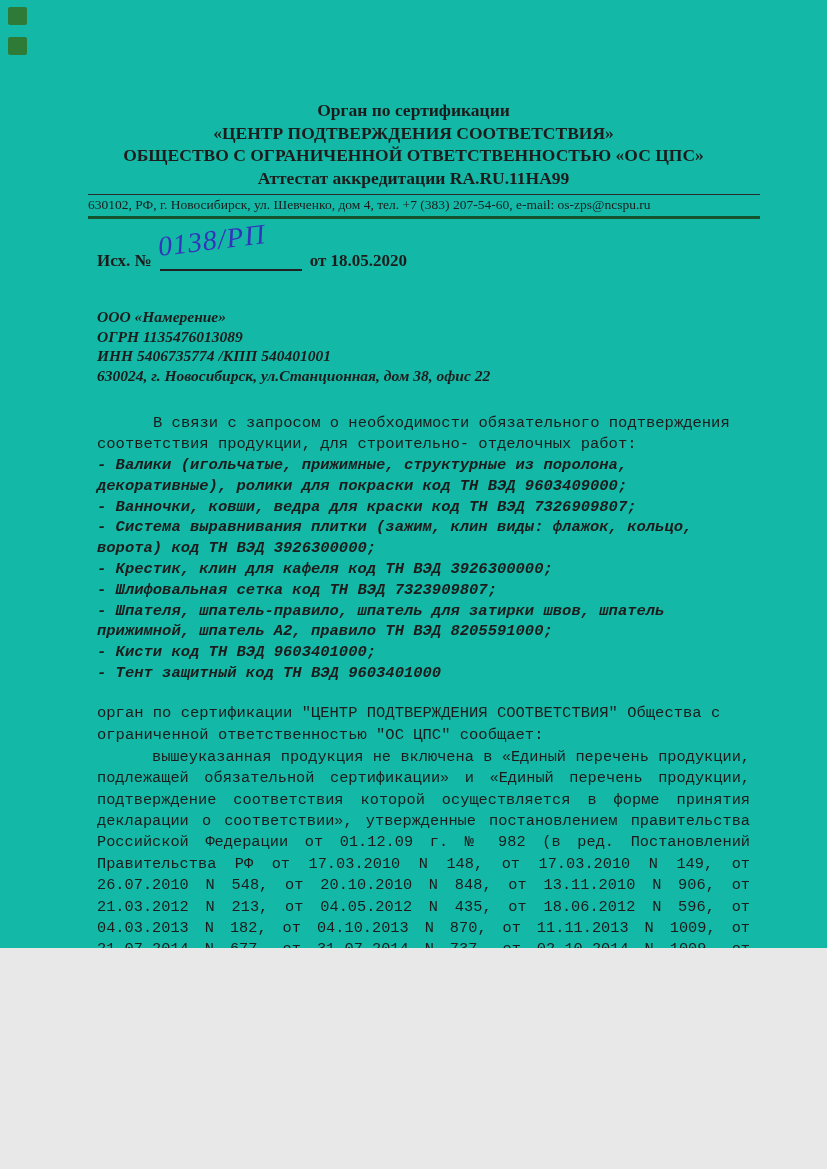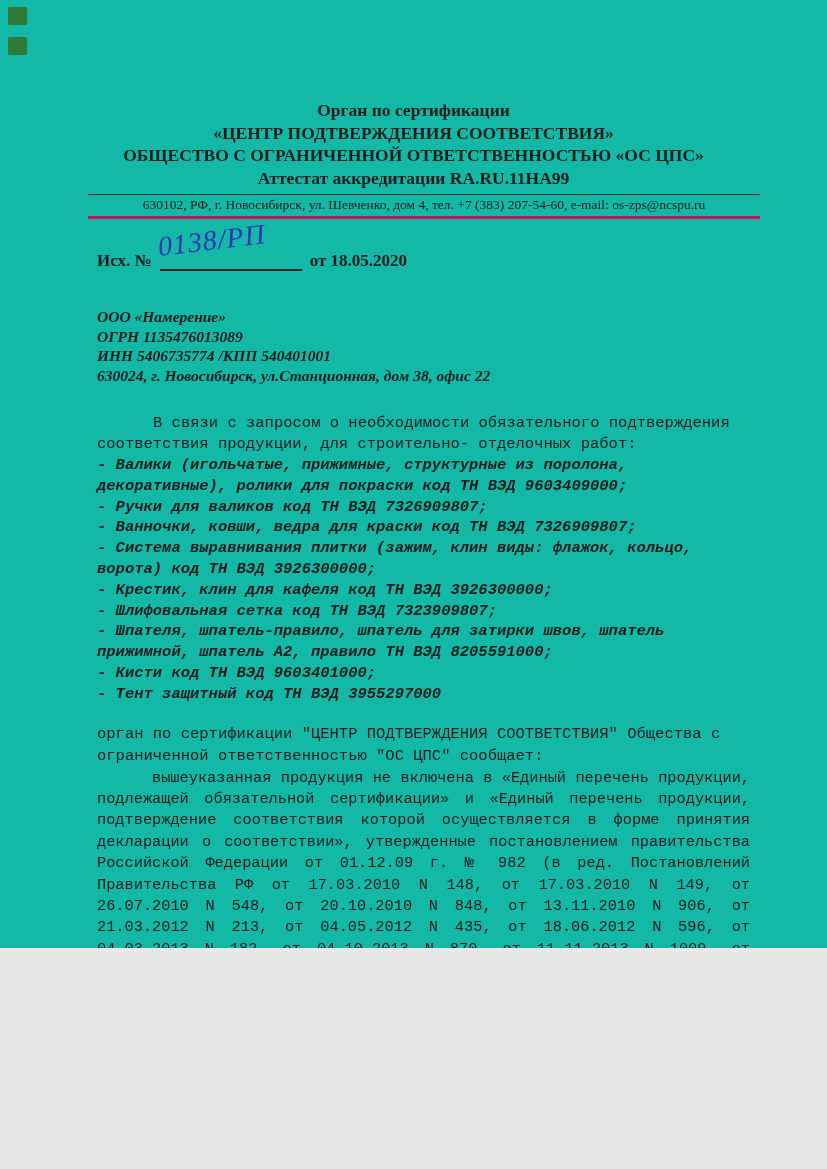--- a/index.html
+++ b/index.html
@@ -11,22 +11,22 @@
   .green-marker { position:absolute; left:8px; width:19px; height:18px;
     background:#2e7b37; border-radius:2px; }
   .green-marker.m1 { top:7px; }
   .green-marker.m2 { top:37px; }
 
   .header { position:absolute; top:99px; left:0; width:100%;
     text-align:center; font-weight:bold; }
   .header .hline { font-size:17.5px; line-height:22.5px; }
 
   .address-bar { position:absolute; top:194px; left:88px; width:672px;
-    border-top:1.5px solid #2b2b2b; border-bottom:3px solid #be185d;
-    text-align:center; font-size:13.5px; padding:2px 0 3px 0; }
+    border-top:1.5px solid #2b2b2b; border-bottom:3px solid #14532d;
+    font-size:13.5px; padding:2px 0 3px 0; }
 
   .ref-line { position:absolute; top:247px; left:97px; font-weight:bold;
     font-size:17px; white-space:nowrap; }
   .ref-underline { display:inline-block; position:relative; width:142px;
     height:22px; border-bottom:2px solid #222; margin:0 8px 0 8px;
     vertical-align:bottom; }
   .ref-handwriting { position:absolute; left:0px; top:-16px;
     font-size:28px; font-style:italic; font-weight:normal;
     color:#3333bb; transform:rotate(-7deg); transform-origin:left bottom;
     white-space:nowrap; letter-spacing:1px; }
@@ -83,28 +83,27 @@
     <div>ООО «Намерение»</div>
     <div>ОГРН 1135476013089</div>
     <div>ИНН 5406735774 /КПП 540401001</div>
     <div>630024, г. Новосибирск, ул.Станционная, дом 38, офис 22</div>
   </div>
 
   <div class="body-block">
     <p class="intro">В связи с запросом о необходимости обязательного подтверждения соответствия продукции, для строительно- отделочных работ:</p>
     <div class="products">
       <div>- Валики (игольчатые, прижимные, структурные из поролона, декоративные), ролики для покраски код ТН ВЭД 9603409000;</div>
-      <div>- Ручки для валиков код ТН ВЭД 7326909807;</div>
       <div>- Ванночки, ковши, ведра для краски код ТН ВЭД 7326909807;</div>
       <div>- Система выравнивания плитки (зажим, клин виды: флажок, кольцо, ворота) код ТН ВЭД 3926300000;</div>
       <div>- Крестик, клин для кафеля код ТН ВЭД 3926300000;</div>
       <div>- Шлифовальная сетка код ТН ВЭД 7323909807;</div>
       <div>- Шпателя, шпатель-правило, шпатель для затирки швов, шпатель прижимной, шпатель А2, правило ТН ВЭД 8205591000;</div>
       <div>- Кисти код ТН ВЭД 9603401000;</div>
-      <div>- Тент защитный код ТН ВЭД 3955297000</div>
+      <div>- Тент защитный код ТН ВЭД 9603401000</div>
     </div>
     <p class="statement-intro">орган по сертификации "ЦЕНТР ПОДТВЕРЖДЕНИЯ СООТВЕТСТВИЯ" Общества с ограниченной ответственностью "ОС ЦПС" сообщает:</p>
     <p class="statement-main">вышеуказанная продукция не включена  в «Единый перечень продукции, подлежащей обязательной сертификации» и «Единый перечень продукции, подтверждение соответствия которой осуществляется в форме принятия декларации о соответствии», утвержденные постановлением правительства Российской Федерации от 01.12.09 г. № 982 (в ред. Постановлений Правительства РФ от 17.03.2010 N 148, от 17.03.2010 N 149, от 26.07.2010 N 548, от 20.10.2010 N 848, от 13.11.2010 N 906, от 21.03.2012 N 213, от 04.05.2012 N 435, от 18.06.2012 N 596, от 04.03.2013 N 182, от 04.10.2013 N 870, от 11.11.2013 N 1009, от 21.07.2014 N 677, от 31.07.2014 N 737, от 02.10.2014 N 1009, от 20.10.2014 N 1079, от 02.04.2015 N 309, от 03.09.2015 N 930, от 14.05.2016 N 413, от 26.09.2016 N 964, от 17.06.2017 N 717, от 17.07.2017 N 844, от 19.01.2018 N 31, от 21.02.2018 N 178, от 28.02.2019 N 199, от 07.03.2019 N 237, от 24.04.2019 N 489, от 20.11.2019 N 1476, от 26.12.2019 N 1854, от 15.01.2020 N 14, от 10.02.2020 N 116) и предоставление сертификата соответствия или декларации о соответствии не требуется.</p>
   </div>
 
   <div class="sig-title">Руководитель ОС</div>
   <div class="sig-name">Г.Н. Авдеева</div>
 
   <svg class="stamp-svg" viewBox="0 0 156 138" xmlns="http://www.w3.org/2000/svg">
     <defs>

